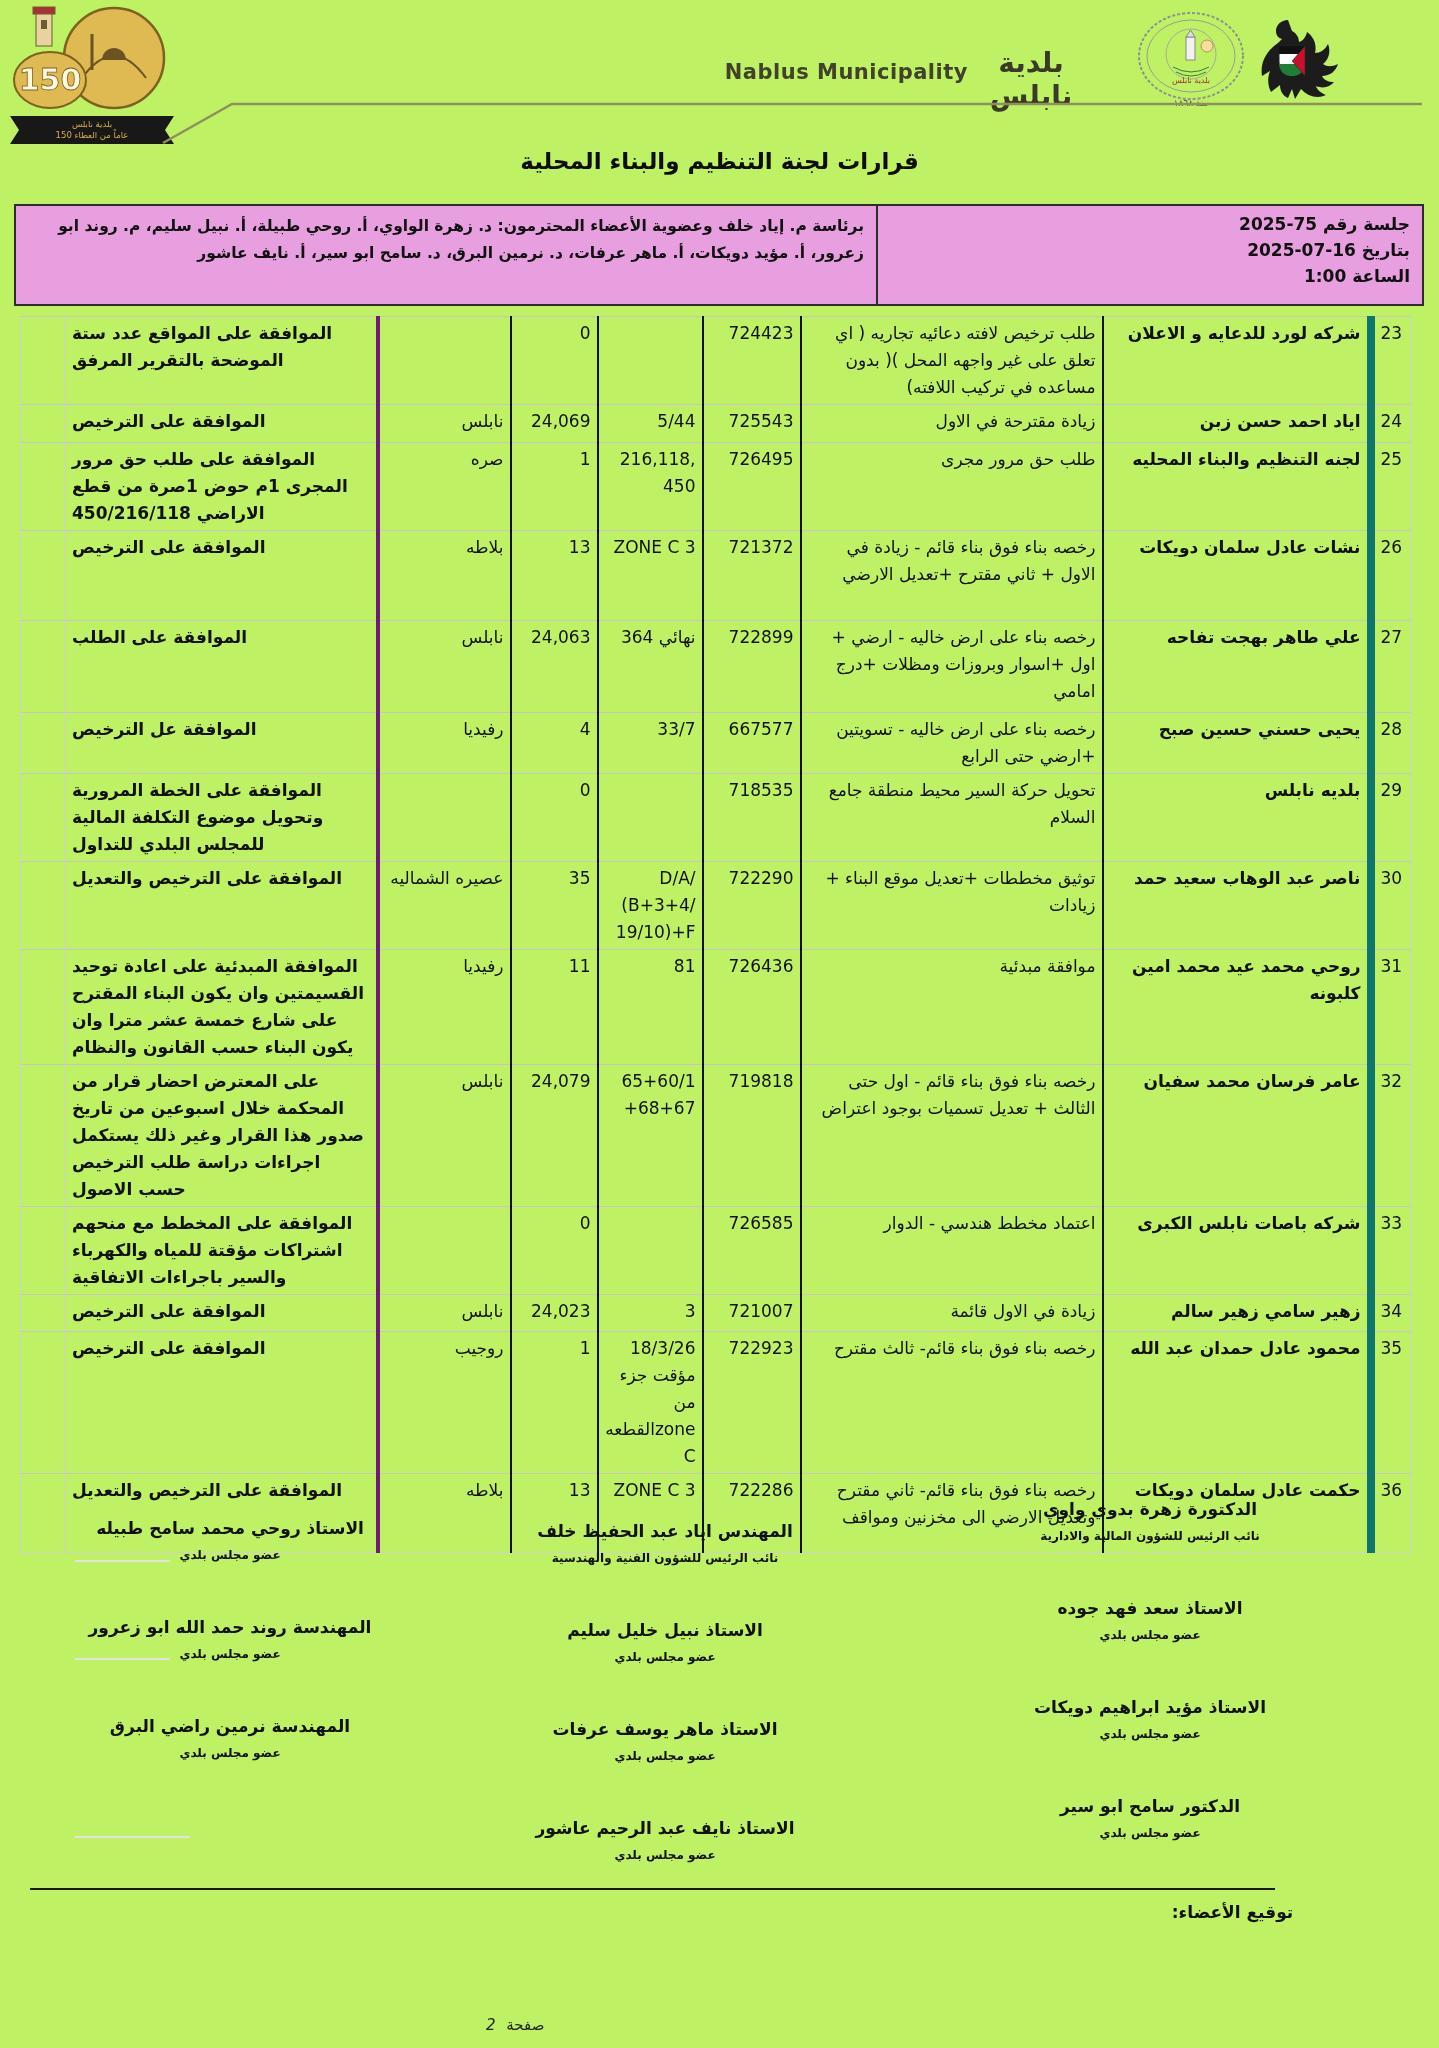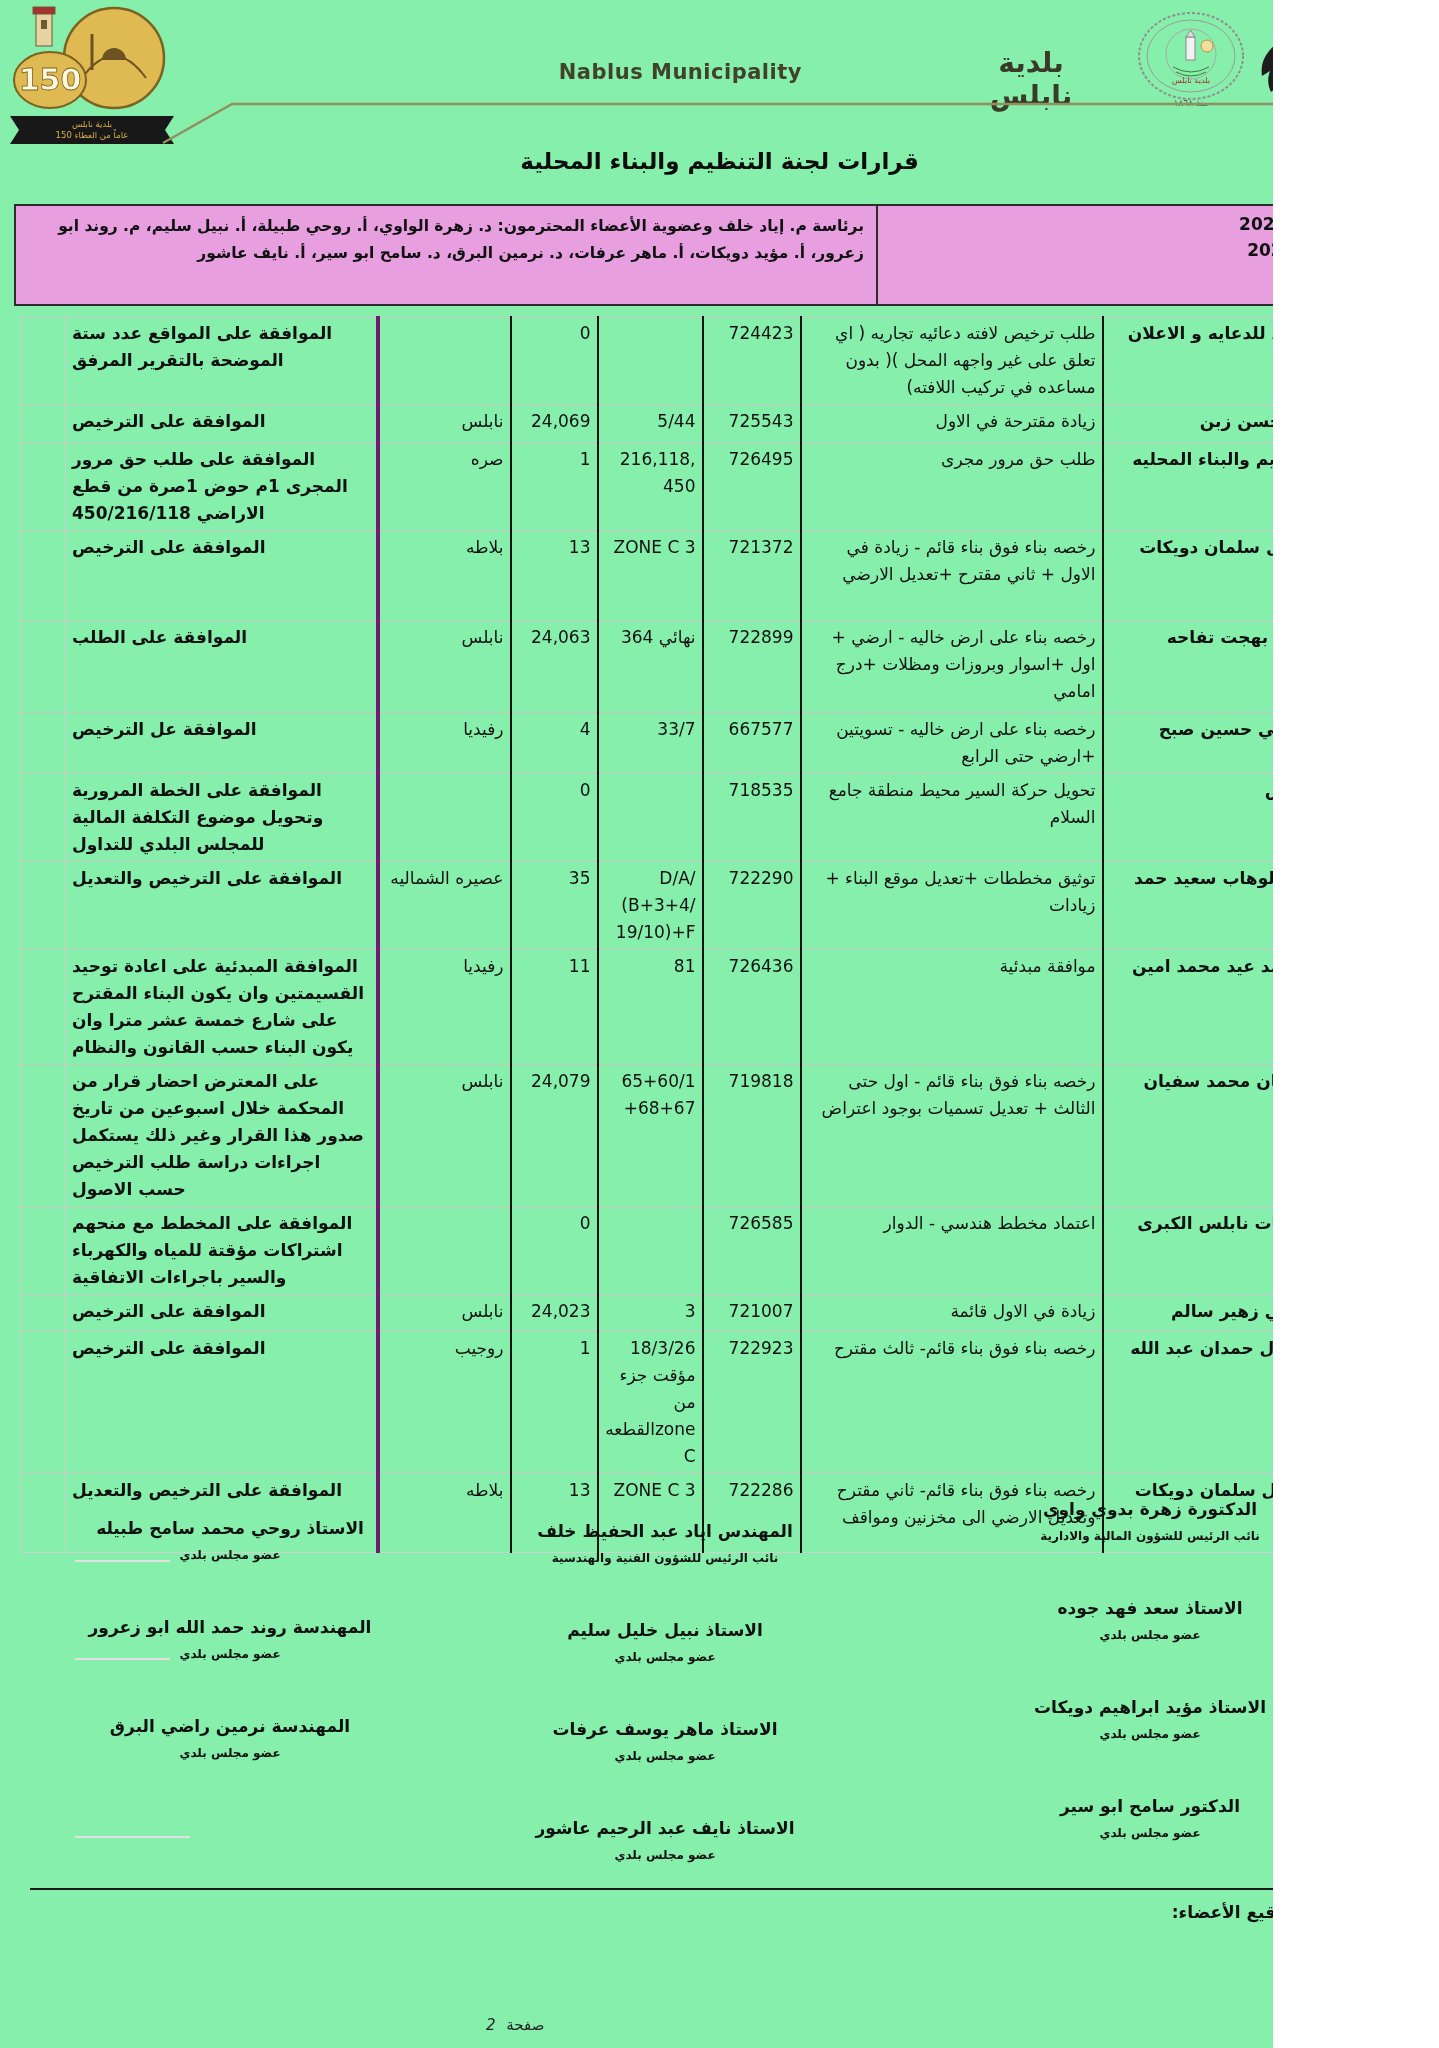--- a/index.html
+++ b/index.html
@@ -1,16 +1,16 @@
 <!DOCTYPE html>
 <html lang="ar"><head>
 <meta charset="utf-8">
 <style>
   html,body{margin:0;padding:0;background:#ffffff;}
-  .page{position:relative;width:1273px;height:2048px;background:#86efac;overflow:hidden;
+  .page{position:relative;width:1439px;height:2048px;background:#bef264;overflow:hidden;
         font-family:"DejaVu Sans", sans-serif;color:#111;}
   
   .muni-en{position:absolute;top:60px;right:471px;font-size:21px;font-weight:bold;
            color:#41412c;letter-spacing:.5px;}
   .muni-ar{position:absolute;top:46px;left:958px;width:146px;text-align:center;
            font-size:28px;font-weight:bold;color:#3a3a28;}
   .hdr-line{position:absolute;top:96px;left:0;width:1439px;height:60px;}
   .doc-title{position:absolute;top:148px;left:0;width:1439px;text-align:center;
              font-size:23px;font-weight:bold;color:#0d0d0d;}
   

